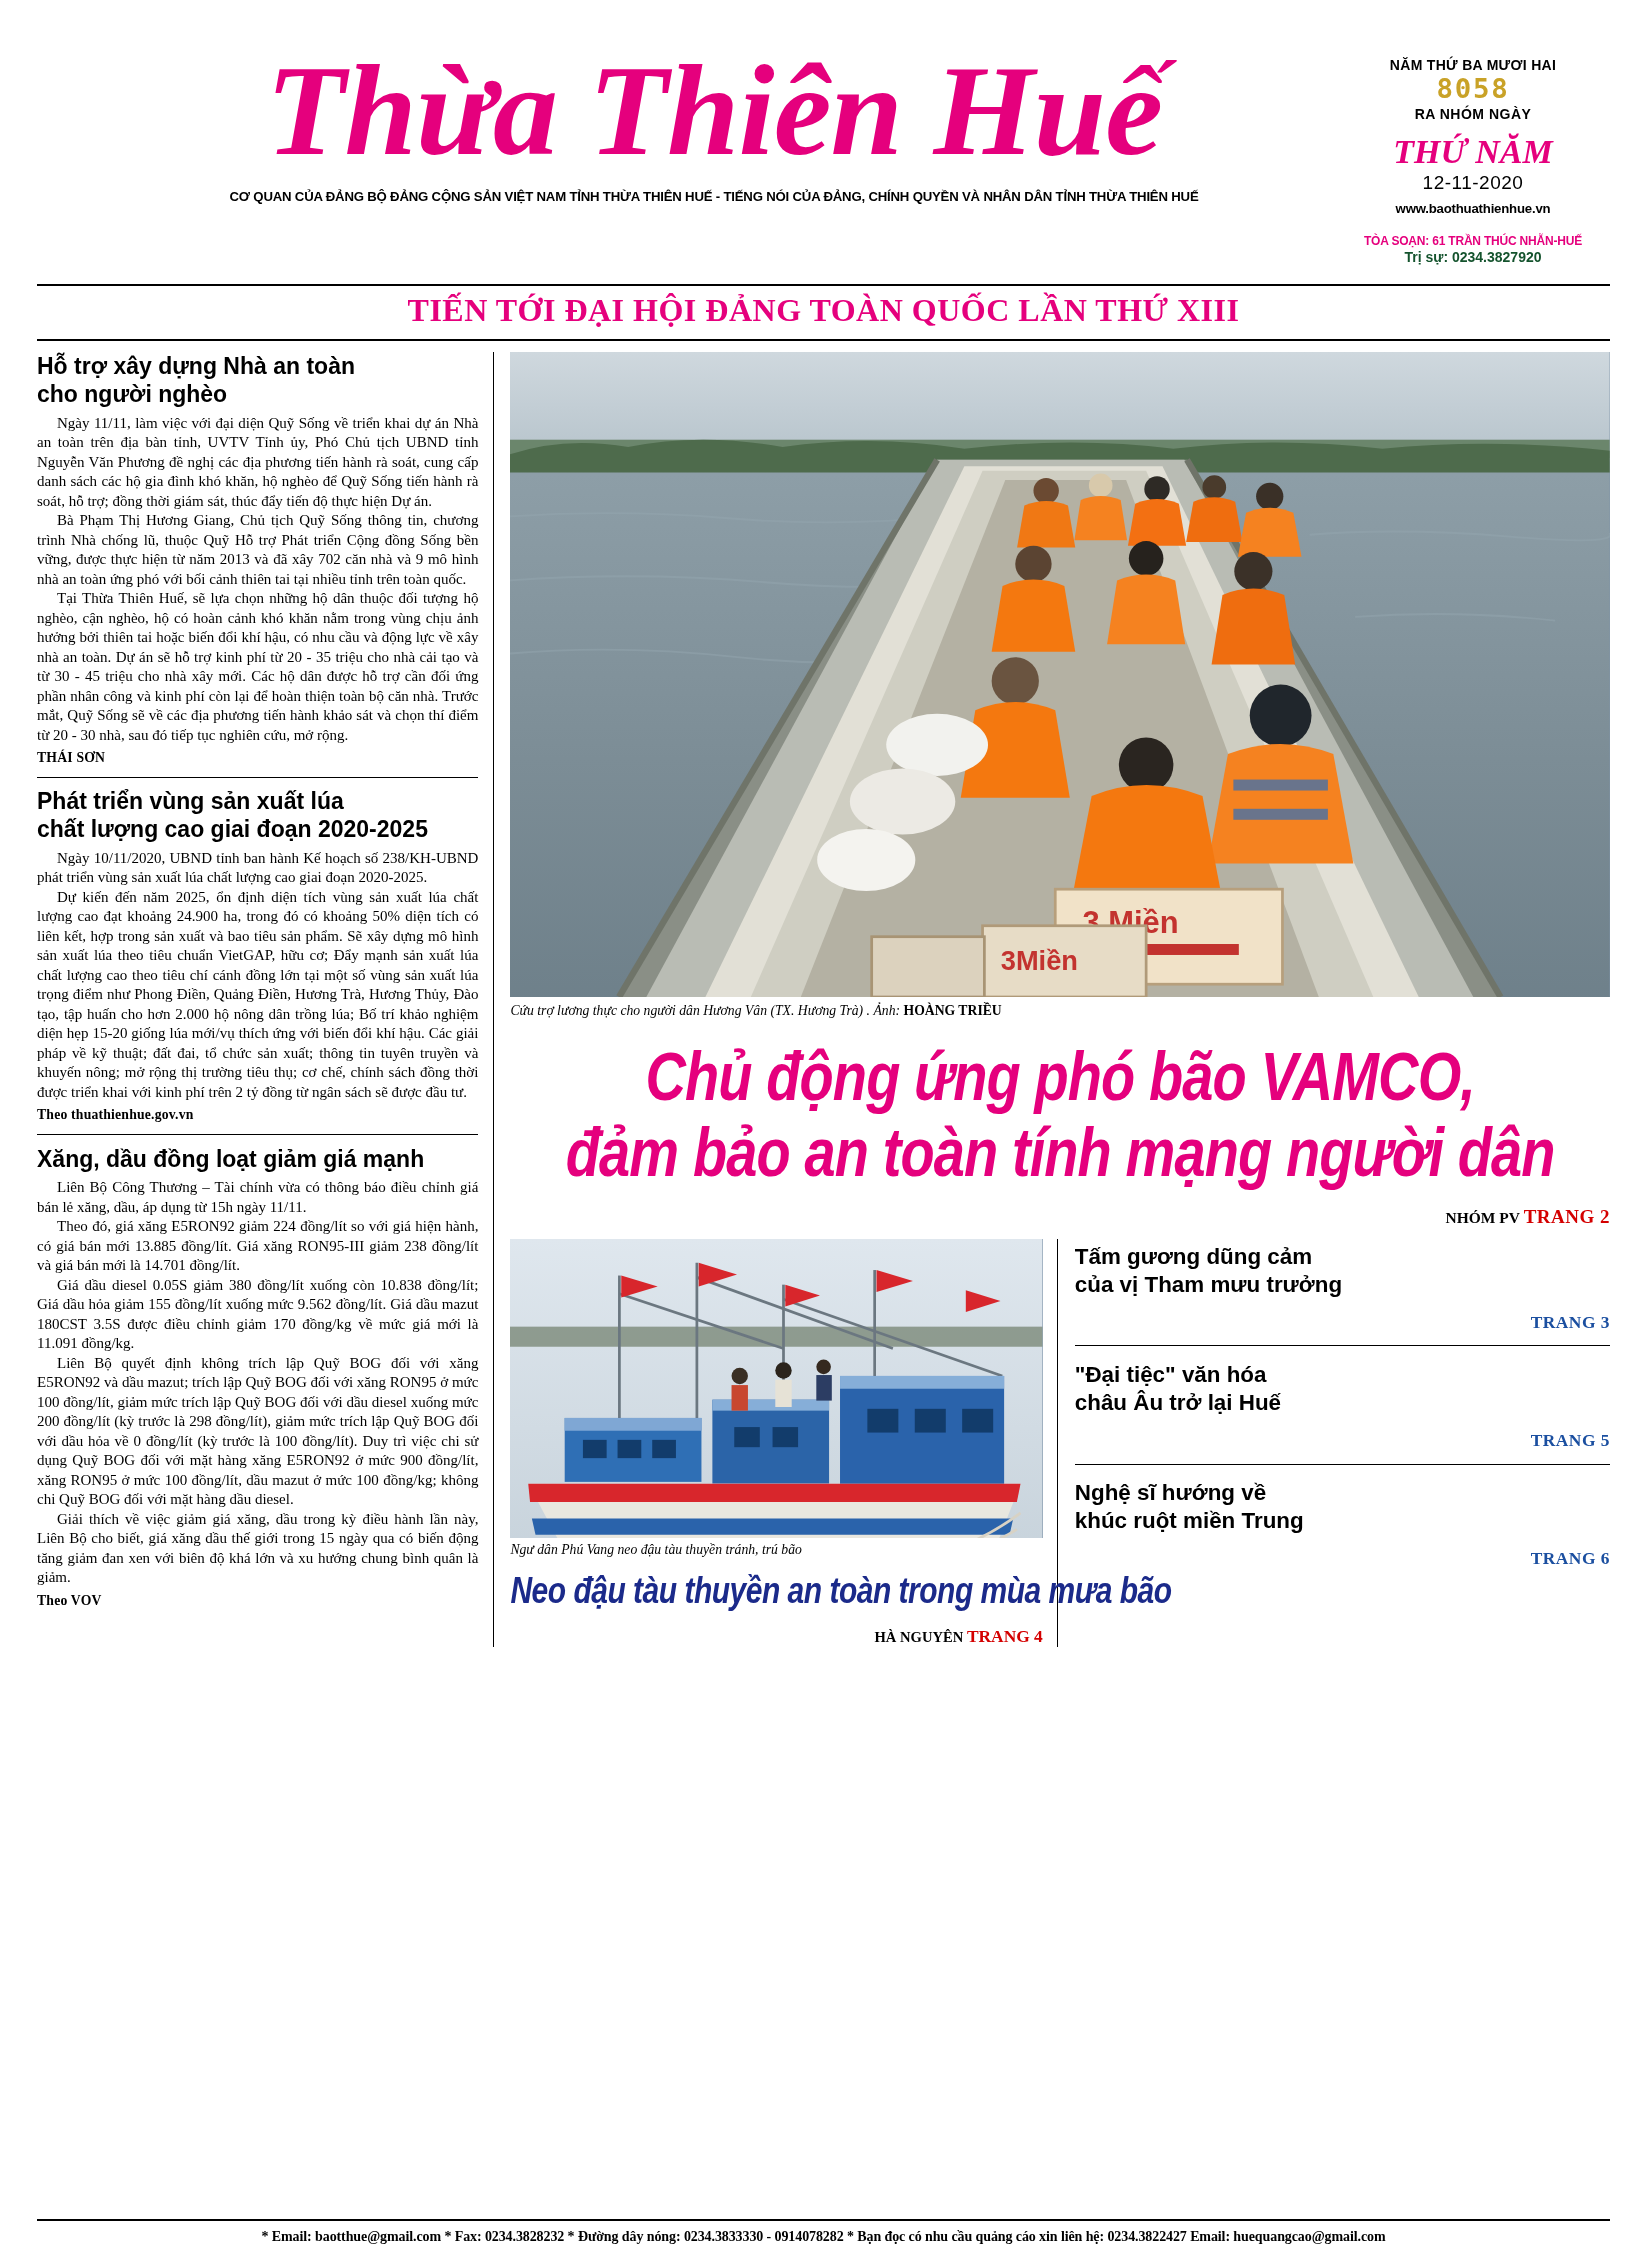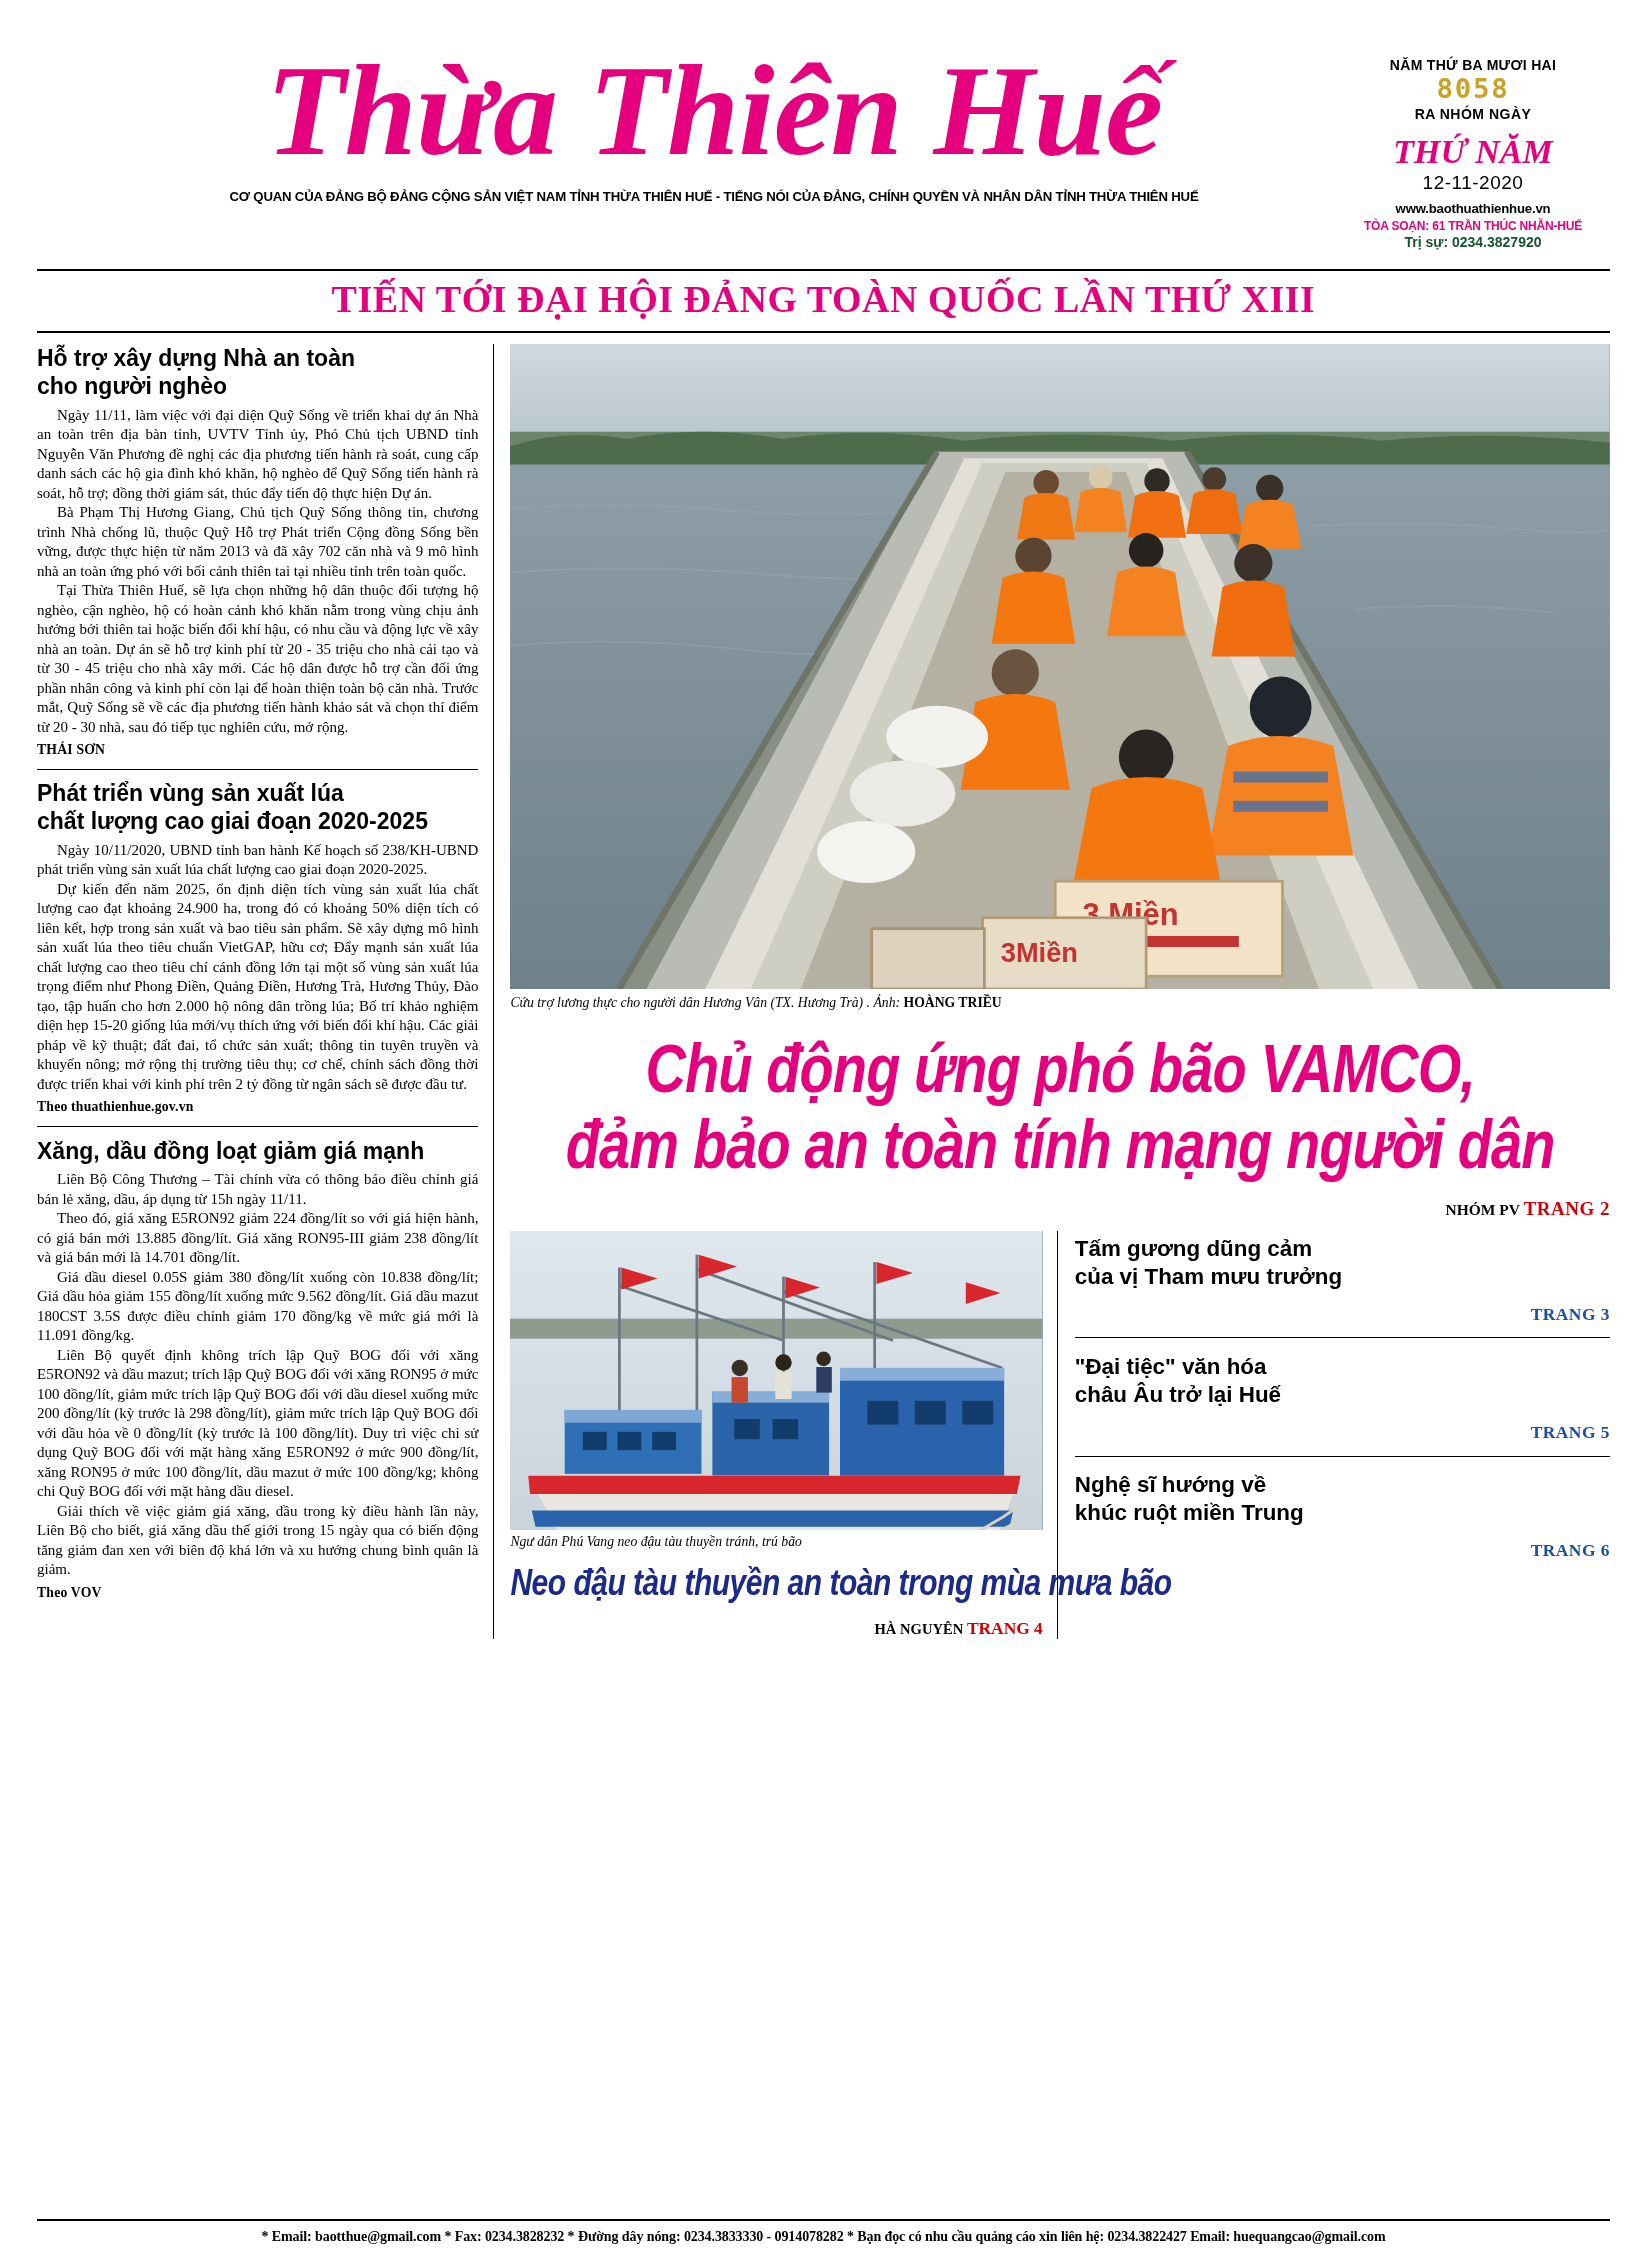--- a/index.html
+++ b/index.html
@@ -98,42 +98,42 @@
   .mr-web {
     font-size: 13.2px;
     font-weight: bold;
     margin-top: 6.4px;
     letter-spacing: -0.2px;
   }
   .mr-address {
     font-size: 12px;
     font-weight: bold;
     color: #e5007d;
-    margin-top: 3px;
+    margin-top: 18px;
     letter-spacing: -0.2px;
   }
   .mr-phone {
     font-size: 14px;
     font-weight: bold;
     color: #14532d;
     margin-top: 1.8px;
   }
 
   
   .banner-wrap {
     margin-top: 18.3px;
     border-top: 2.7px solid #000;
     border-bottom: 2.7px solid #000;
     padding: 6.4px 0 10px 0;
   }
   .banner-text {
     text-align: center;
     font-family: "Liberation Serif", serif;
     font-weight: bold;
-    font-size: 38px;
+    font-size: 32px;
     color: #e5007d;
     letter-spacing: 0.5px;
   }
 
   
   .main {
     display: flex;
     margin-top: 11px;
     gap: 0;
   }

